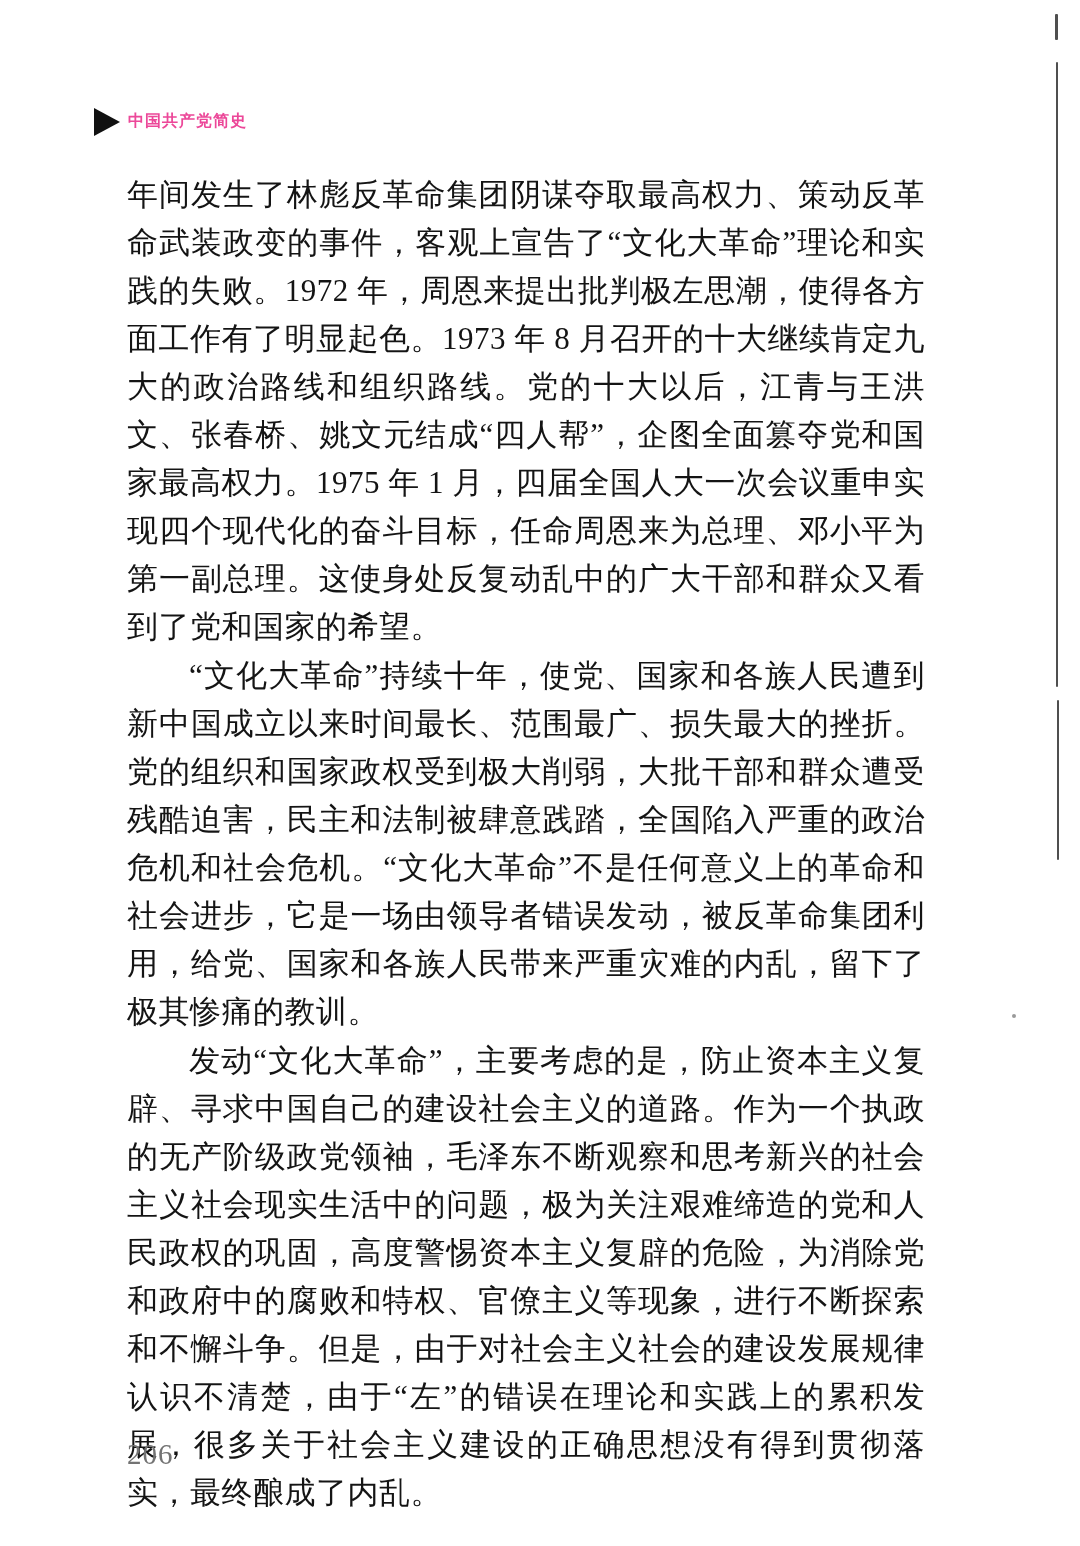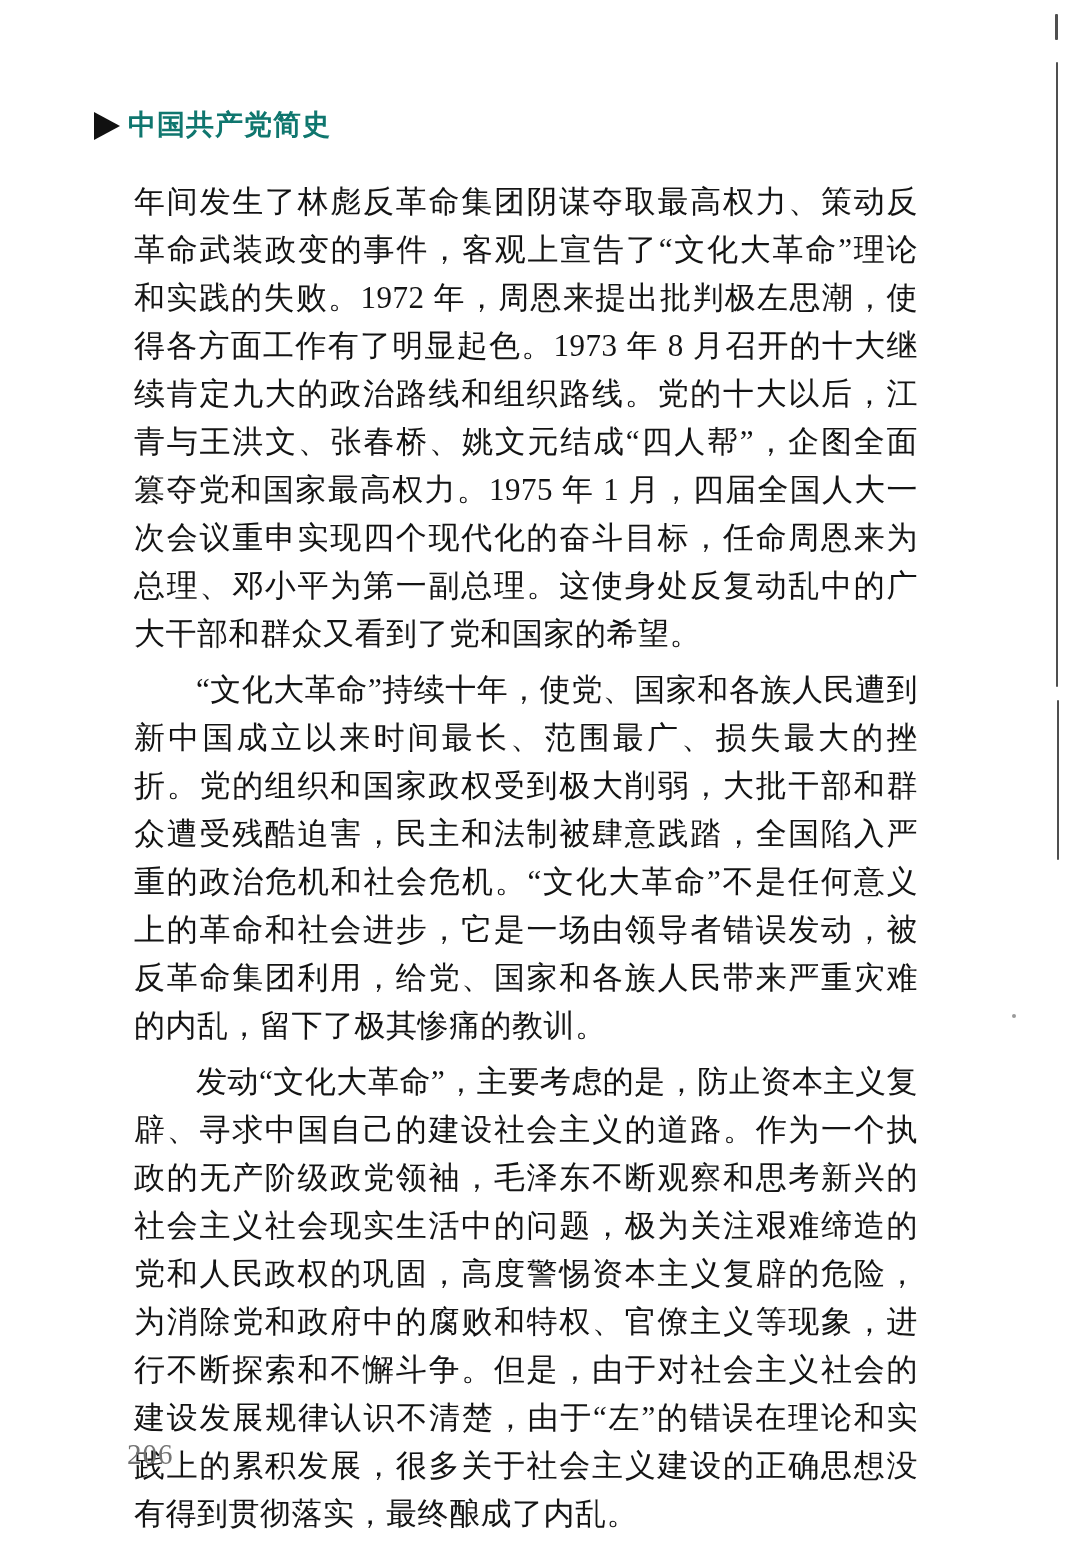--- a/index.html
+++ b/index.html
@@ -30,35 +30,35 @@
     width: 0;
     height: 0;
     border-top: 14px solid transparent;
     border-bottom: 14px solid transparent;
     border-left: 26px solid #111111;
     margin-top: 2px;
   }
   .header-title {
     font-family: Liberation Serif, serif;
     font-weight: 700;
-    font-size: 28px;
+    font-size: 16px;
     letter-spacing: 1px;
-    color: #0f766e;
+    color: #ec4899;
     white-space: nowrap;
   }
 
   
   .body-text {
     position: absolute;
     top: 170px;
     left: 126px;
     width: 800px;
   }
   .body-text p {
-    margin: 8px;
+    margin: 1px;
     font-size: 31px;
     line-height: 48px;
     text-align: justify;
     text-justify: inter-character;
     letter-spacing: 0.5px;
     color: #141414;
   }
   .body-text p.indent {
     text-indent: 2em;
   }

